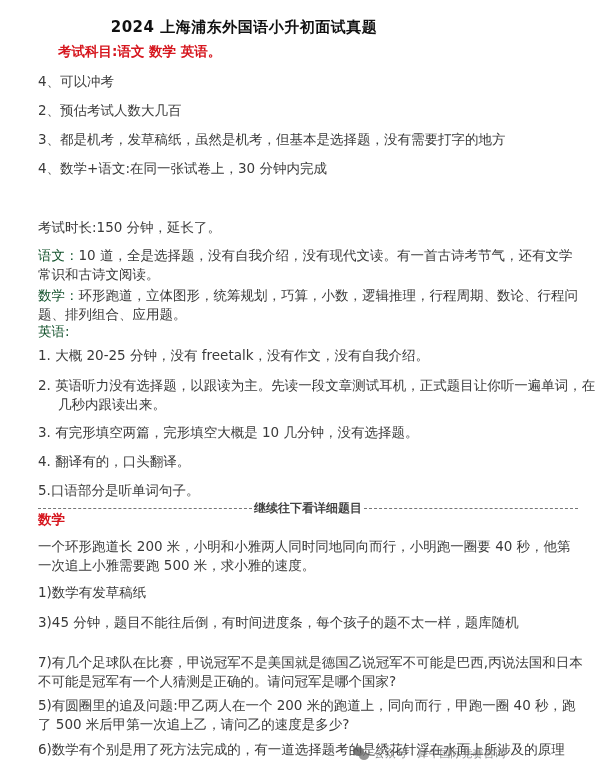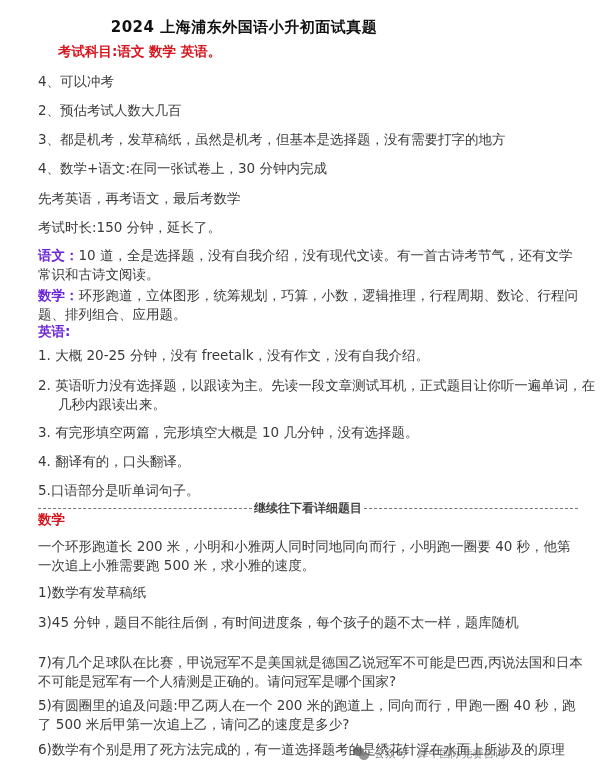--- a/index.html
+++ b/index.html
@@ -43,22 +43,22 @@
       white-space: nowrap;
     }
     .wrap {
       white-space: normal;
     }
     .red {
       color: #d6161e;
       font-weight: bold;
     }
     .bold {
-      font-weight: bold;
-      color: #6d28d9;
+      font-weight: normal;
+      color: #14532d;
     }
     .indent {
       padding-left: 20px;
       text-indent: -20px;
     }
     .divider {
       position: absolute;
       left: 38px;
       top: 492px;
       width: 540px;
@@ -113,21 +113,20 @@
 
   <div class="title">2024 上海浦东外国语小升初面试真题</div>
 
   <div class="line red" style="top:42px;margin-left:20px;">考试科目:语文 数学 英语。</div>
 
   <div class="line" style="top:72px;">4、可以冲考</div>
   <div class="line" style="top:101px;">2、预估考试人数大几百</div>
   <div class="line" style="top:130px;">3、都是机考，发草稿纸，虽然是机考，但基本是选择题，没有需要打字的地方</div>
   <div class="line" style="top:159px;">4、数学+语文:在同一张试卷上，30 分钟内完成</div>
 
-  <div class="line" style="top:189px;">先考英语，再考语文，最后考数学</div>
   <div class="line" style="top:218px;">考试时长:150 分钟，延长了。</div>
 
   <div class="line wrap" style="top:246px;">
     <span class="bold">语文：</span><span>10 道，全是选择题，没有自我介绍，没有现代文读。有一首古诗考节气，还有文学常识和古诗文阅读。</span>
   </div>
 
   <div class="line wrap" style="top:286px;">
     <span class="bold">数学：</span><span>环形跑道，立体图形，统筹规划，巧算，小数，逻辑推理，行程周期、数论、行程问题、排列组合、应用题。</span>
   </div>
 

